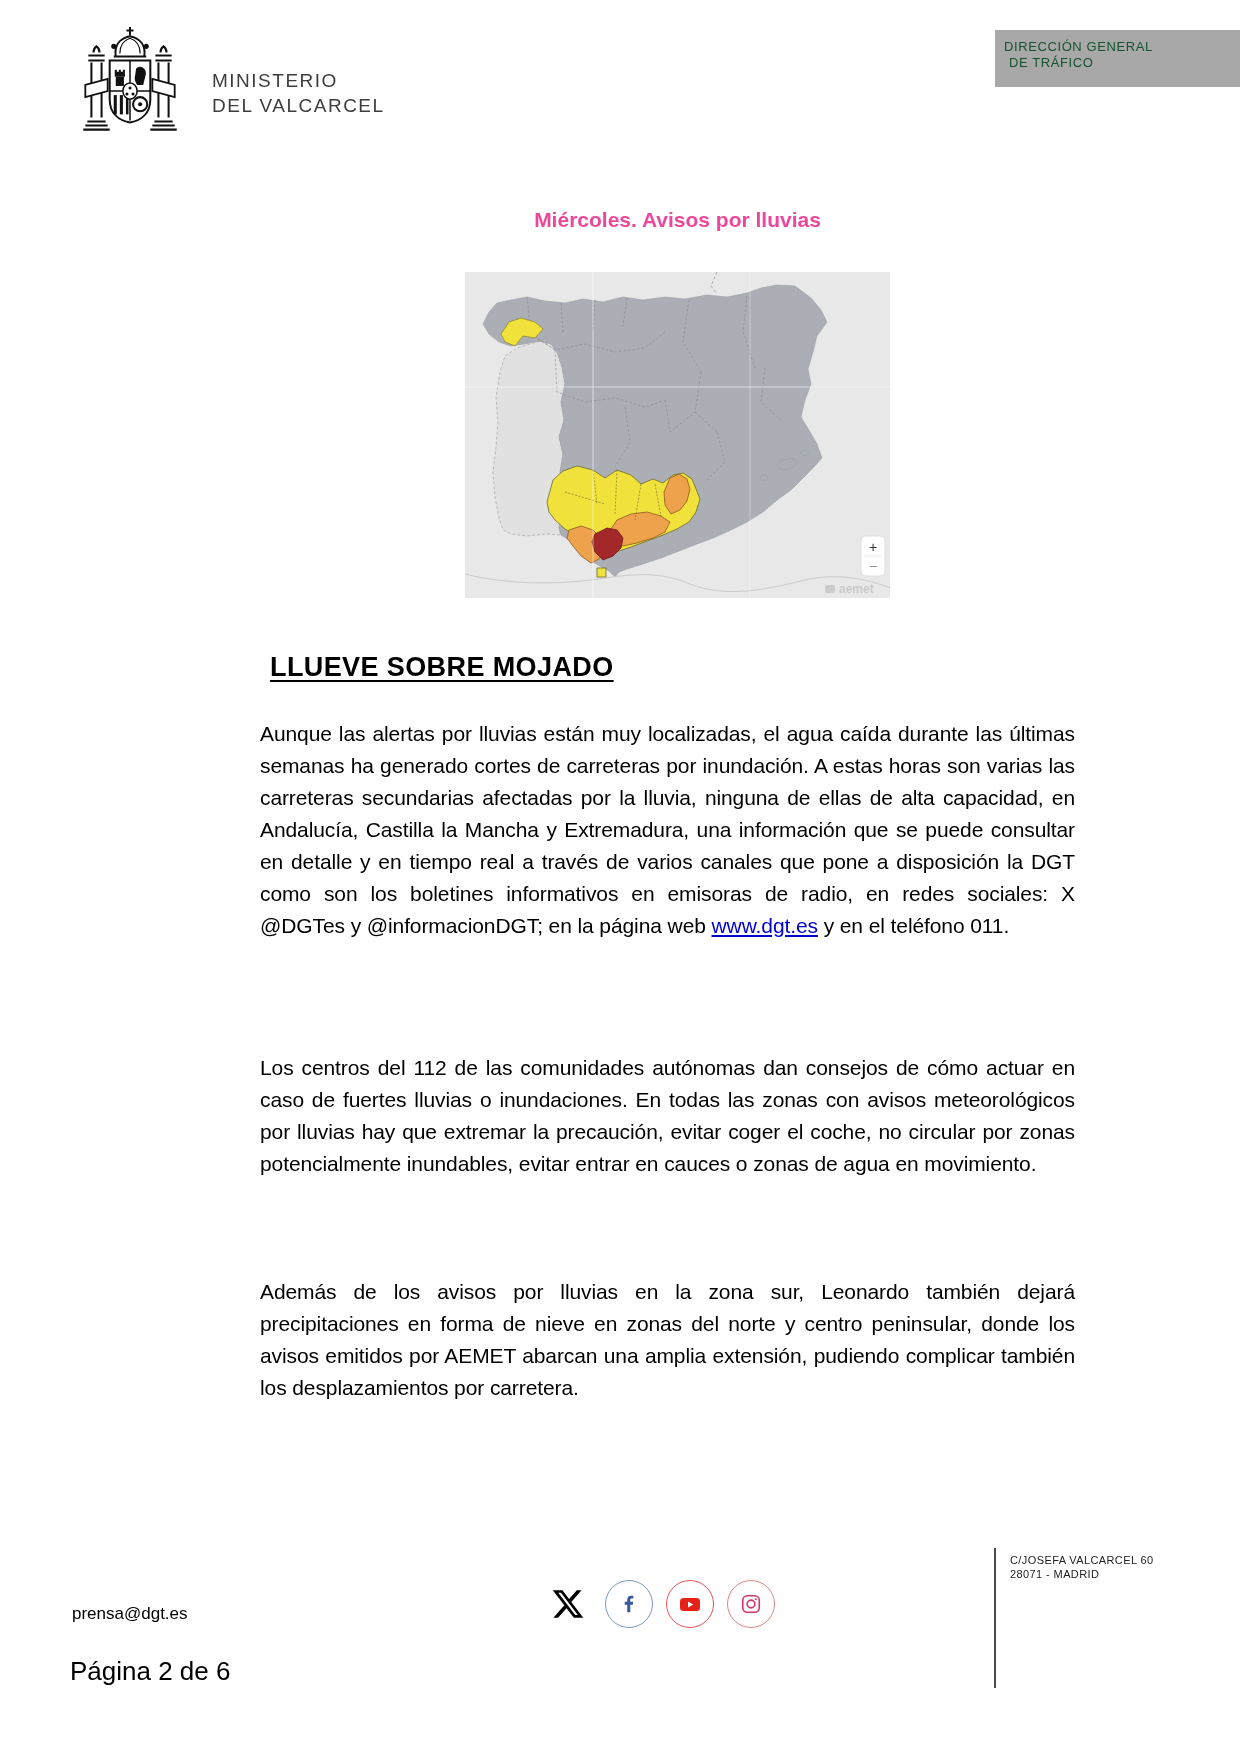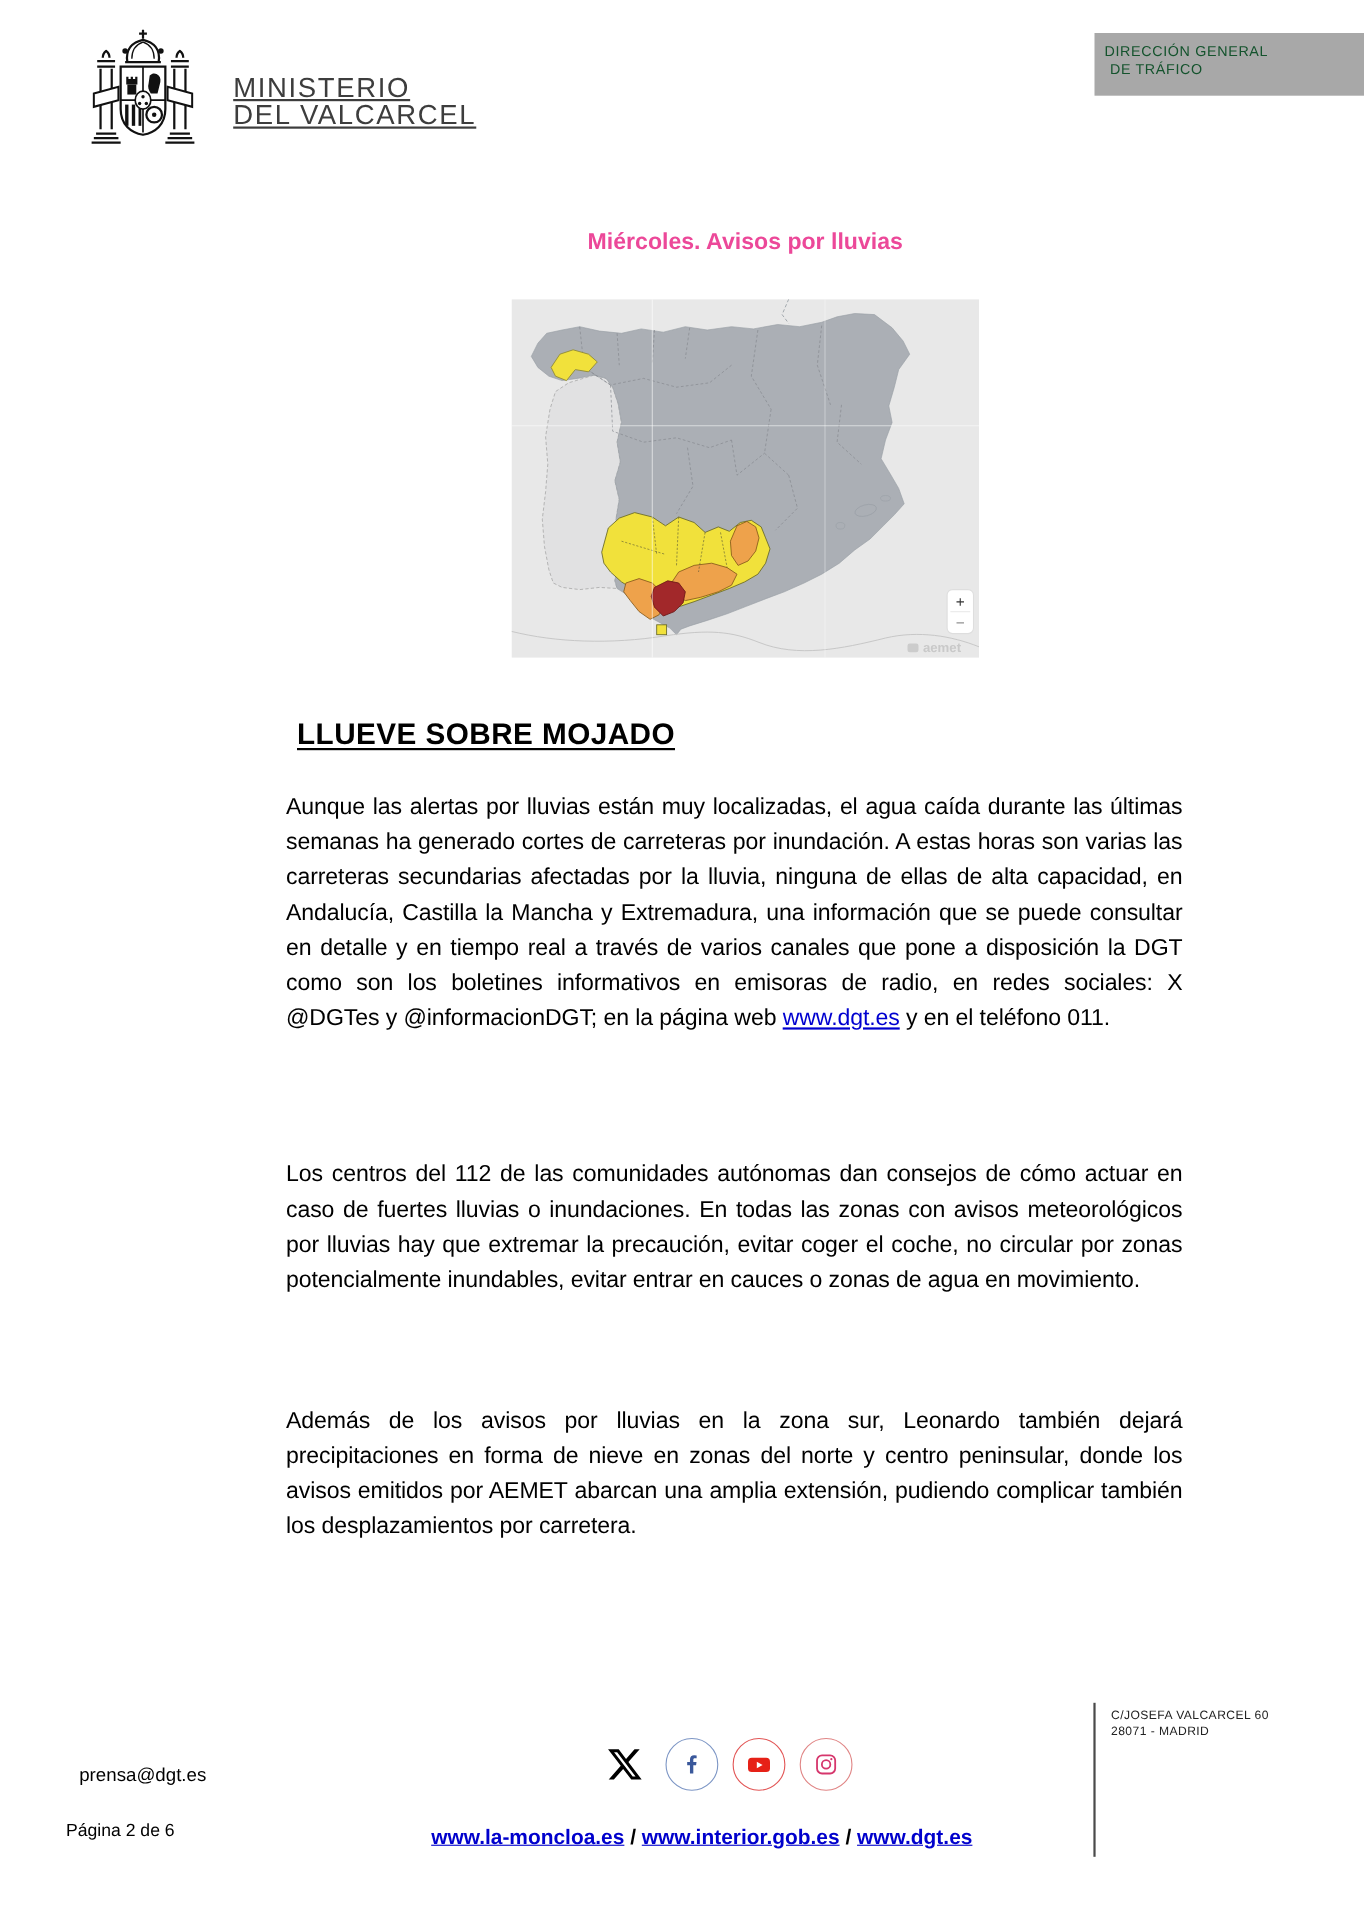--- a/index.html
+++ b/index.html
@@ -2,22 +2,22 @@
 <html><head>
 <meta charset="utf-8">
 <style>
   html,body{margin:0;padding:0;background:#888;}
   .page{
     position:relative;width:1240px;height:1754px;background:#ffffff;
     font-family:"Liberation Sans",sans-serif;color:#000;overflow:hidden;margin:0 auto;
   }
   
   .coat{position:absolute;left:68px;top:24px;width:124px;height:130px;}
-  .ministry{position:absolute;left:212px;top:68px;font-size:25px;line-height:25px;
-    letter-spacing:1.5px;color:#3d3d3d;text-decoration:underline;}
+  .ministry{position:absolute;left:212px;top:68px;font-size:19px;line-height:25px;
+    letter-spacing:1.5px;color:#3d3d3d;}
   .dept-box{position:absolute;left:995px;top:30px;width:280px;height:57px;
     background:#a8a8a8;box-sizing:border-box;padding:9px 8px 0 9px;
     font-size:13px;line-height:16px;letter-spacing:.6px;color:#14532d;}
   .dept-box .l2{padding-left:5px;}
   
   .doc-title{position:absolute;left:270px;top:208px;width:815px;margin:0;
     text-align:center;font-size:21px;font-weight:bold;color:#ec4899;}
   
   .map-figure{position:absolute;left:465px;top:272px;width:425px;height:326px;margin:0;}
   .map-figure svg{display:block;}
@@ -34,21 +34,21 @@
   .social-row{position:absolute;left:544px;top:1580px;display:flex;align-items:center;gap:13px;}
   .icon-box{width:48px;height:48px;display:flex;align-items:center;justify-content:center;
     border-radius:50%;box-sizing:border-box;}
   .icon-plain{border:none;}
   .circ-fb{border:1.5px solid #7d96c5;}
   .circ-yt{border:1.5px solid #e25555;}
   .circ-ig{border:1.5px solid #e08585;}
   .v-sep{position:absolute;left:994px;top:1548px;width:2px;height:140px;background:#4a4a4a;}
   .address{position:absolute;left:1010px;top:1553px;font-size:11px;line-height:14px;
     letter-spacing:.4px;color:#222;}
-  .page-num{position:absolute;left:60px;top:1656px;font-size:16px;}
+  .page-num{position:absolute;left:70px;top:1656px;font-size:26px;}
   .footer-links{position:absolute;left:268px;top:1660px;width:740px;text-align:center;
     font-size:19px;font-weight:bold;}
   .footer-links a{color:#0000cc;text-decoration:underline;}
   .footer-links .sep{color:#000;}
 </style>
 </head>
 <body>
 
 <div class="page">
 
@@ -217,15 +217,14 @@
 
   <div class="v-sep"></div>
 
   <div class="address">
     <div>C/JOSEFA VALCARCEL 60</div>
     <div>28071 - MADRID</div>
   </div>
 
   <div class="page-num">Página 2 de 6</div>
 
-  <div class="footer-links"><a href="#">www.la-moncloa.es</a><span class="sep"> / </span><a href="#">www.interior.gob.es</a><span class="sep"> / </span><a href="#">www.dgt.es</a></div>
 
 </div>
 
 </body></html>

